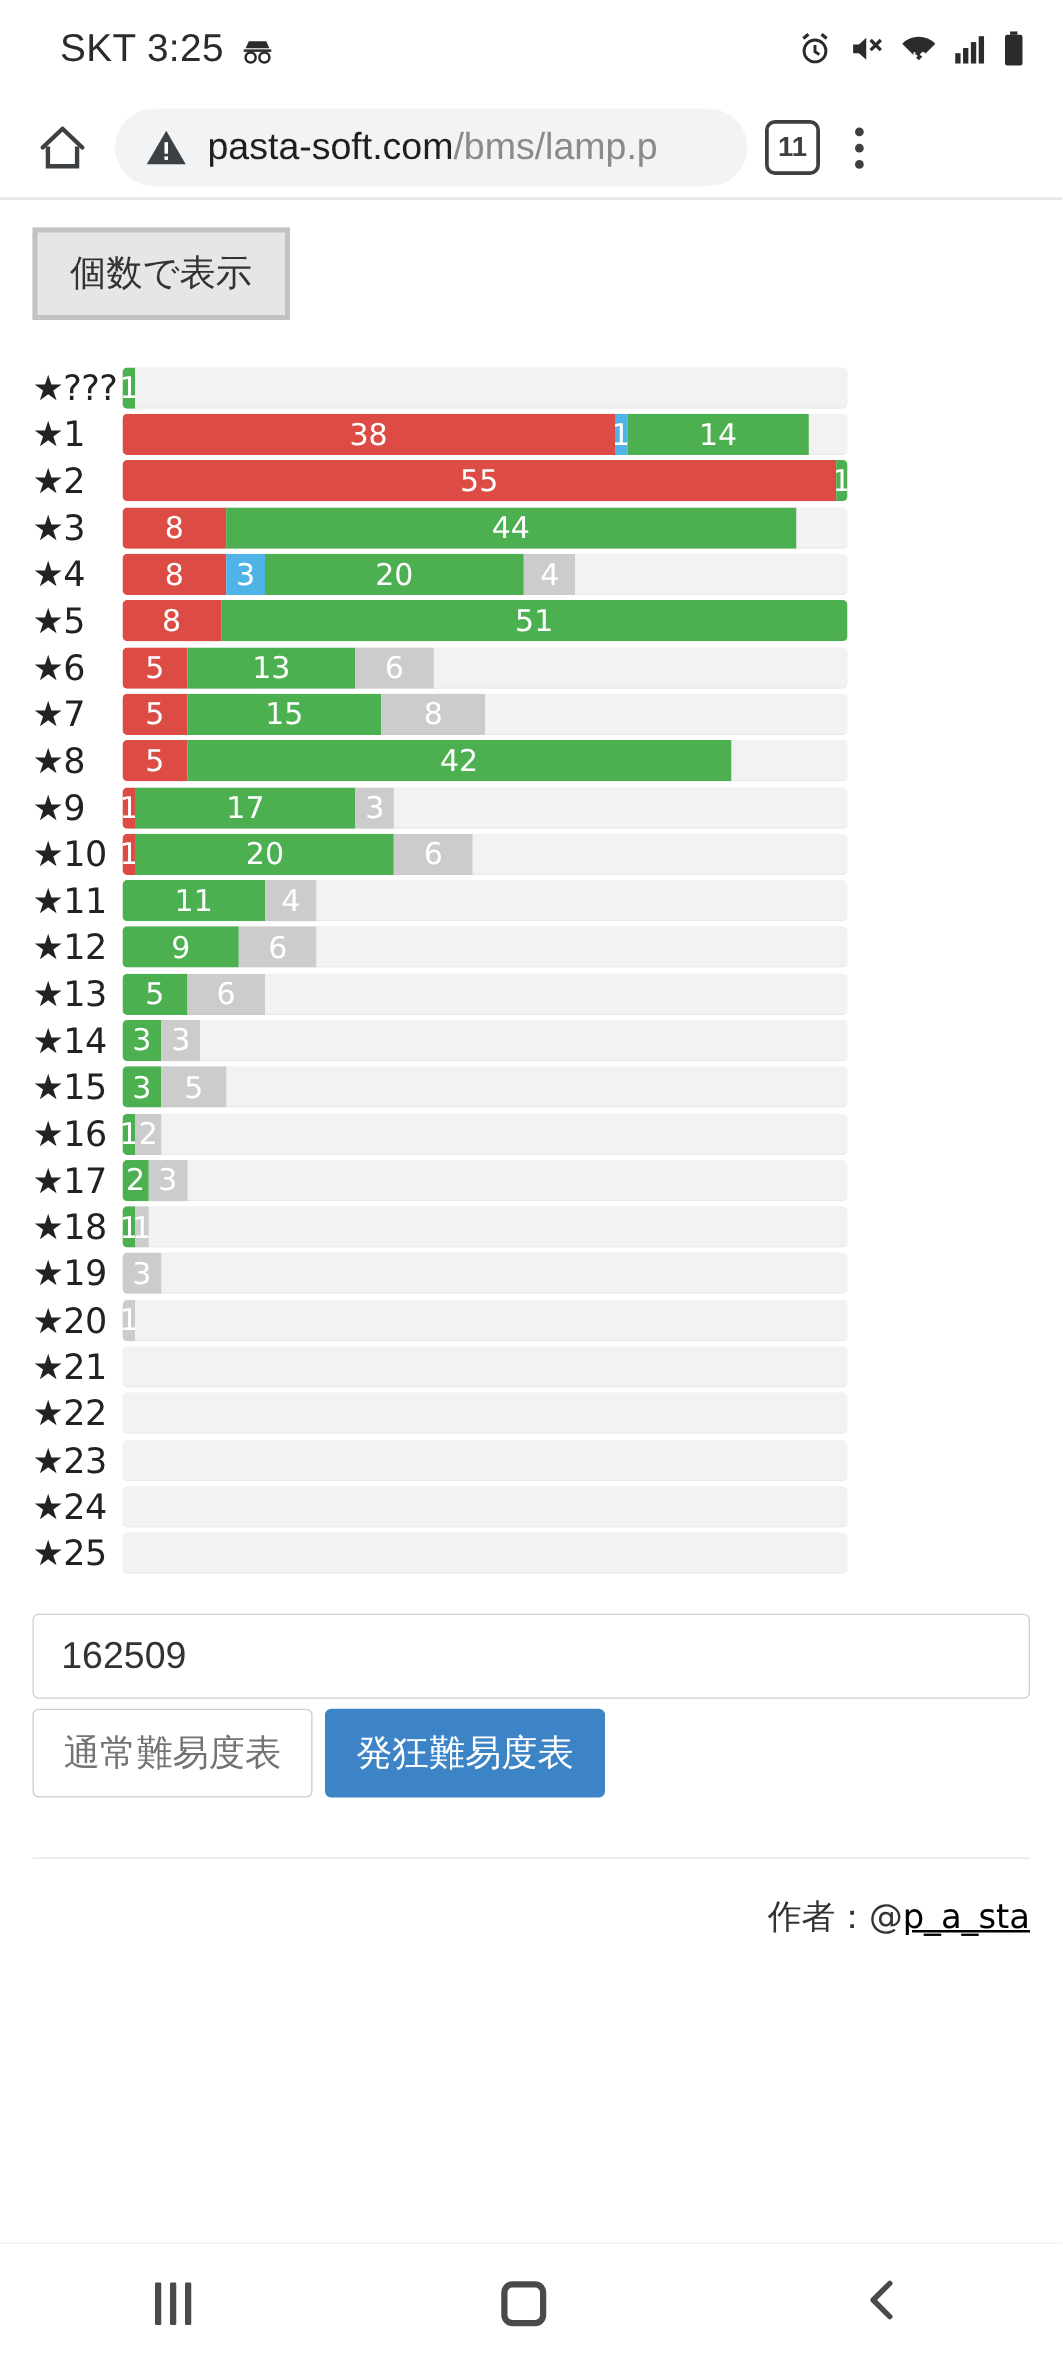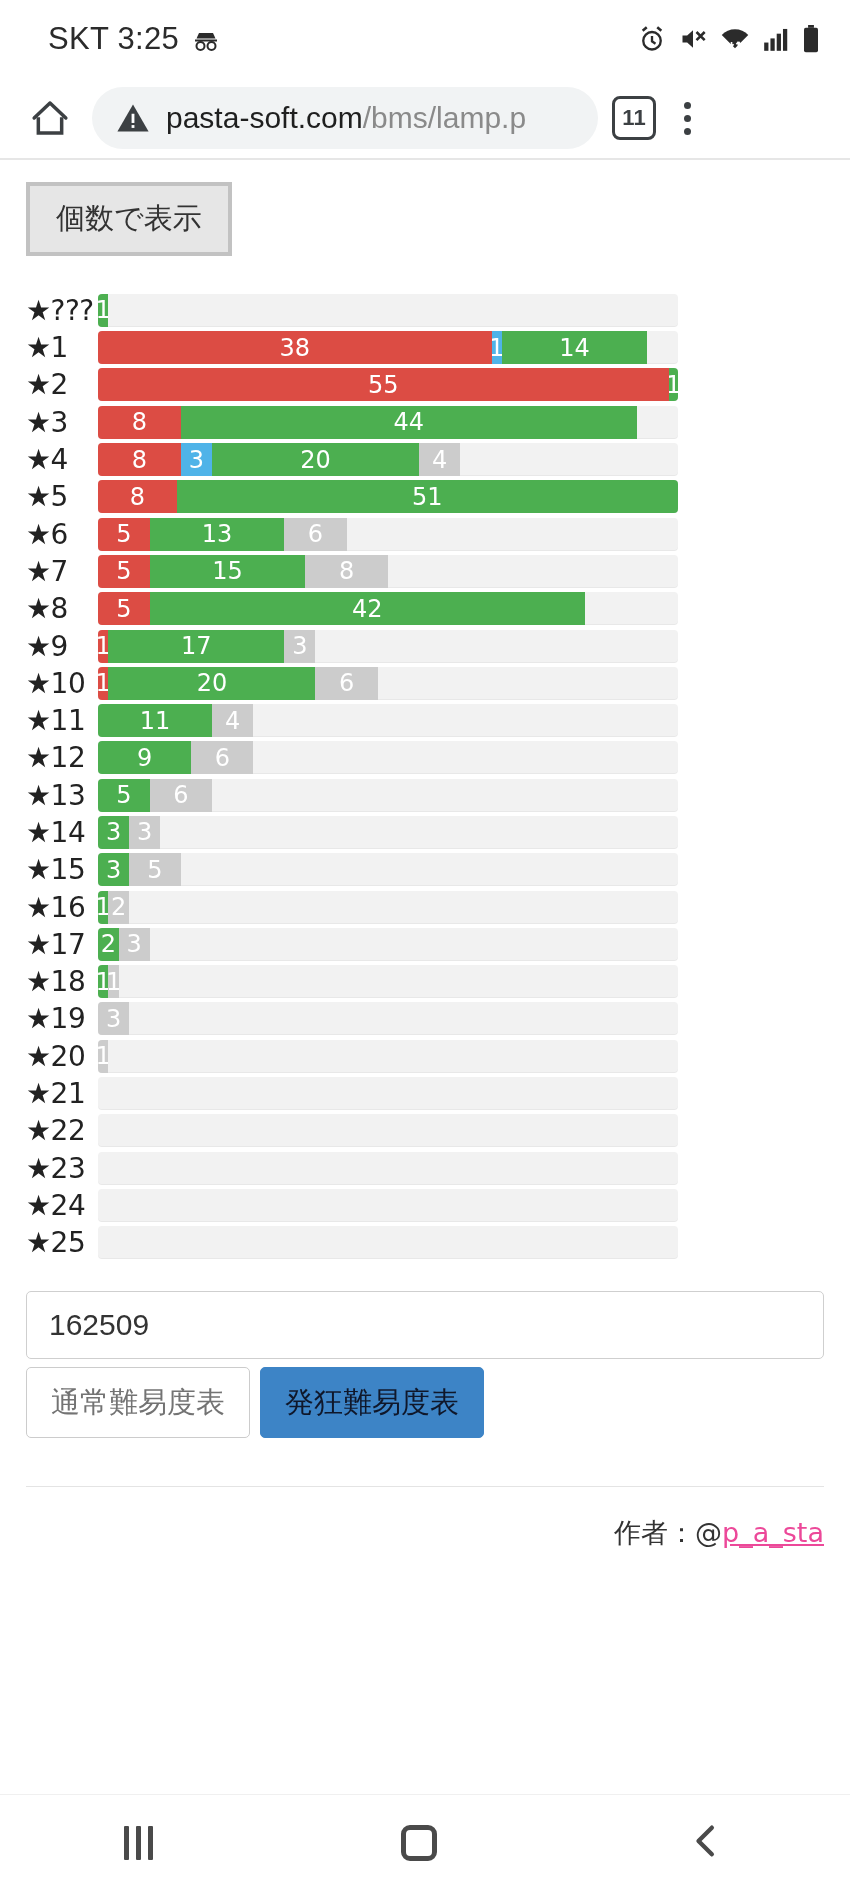--- a/index.html
+++ b/index.html
@@ -145,30 +145,30 @@
   .formbtn {
     border: 1px solid #cccccc;
     background: #ffffff;
     color: #737373;
     font-size: 29px;
     padding: 16px 24px;
     border-radius: 5px;
     font-family: "DejaVu Sans", sans-serif;
     line-height: 1.25;
   }
-  .formbtn.primary { background: #3d84c6; border-color: #3d84c6; color: #0f172a; }
+  .formbtn.primary { background: #3d84c6; border-color: #3d84c6; color: #ffffff; }
   .footer-sep { margin: 48px 26px 0 26px; height: 1px; background: #e4e4e4; }
   .credit {
     text-align: right;
     padding: 28px 26px 0 0;
     font-size: 27px;
     color: #333333;
     font-family: "DejaVu Sans", sans-serif;
   }
-  .credit a { color: #ec4899; text-decoration: underline; margin-top: 16px; }
+  .credit a { color: #000000; text-decoration: underline; margin-top: 16px; }
 
   
   .navbar {
     position: absolute;
     left: 0; bottom: 0;
     width: 850px; height: 96px;
     background: #ffffff;
     display: flex;
     align-items: center;
     justify-content: space-around;

